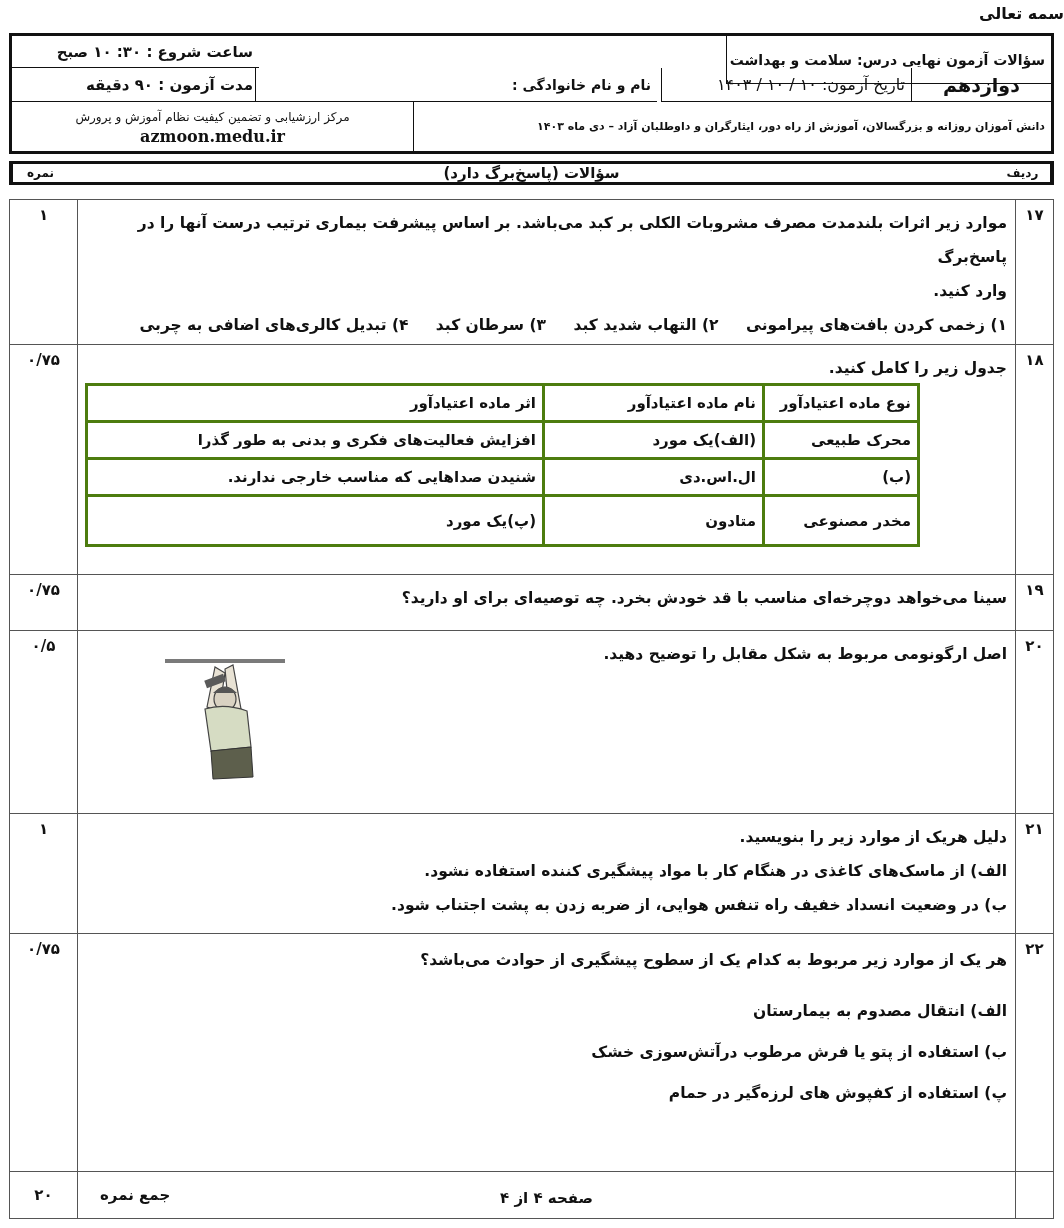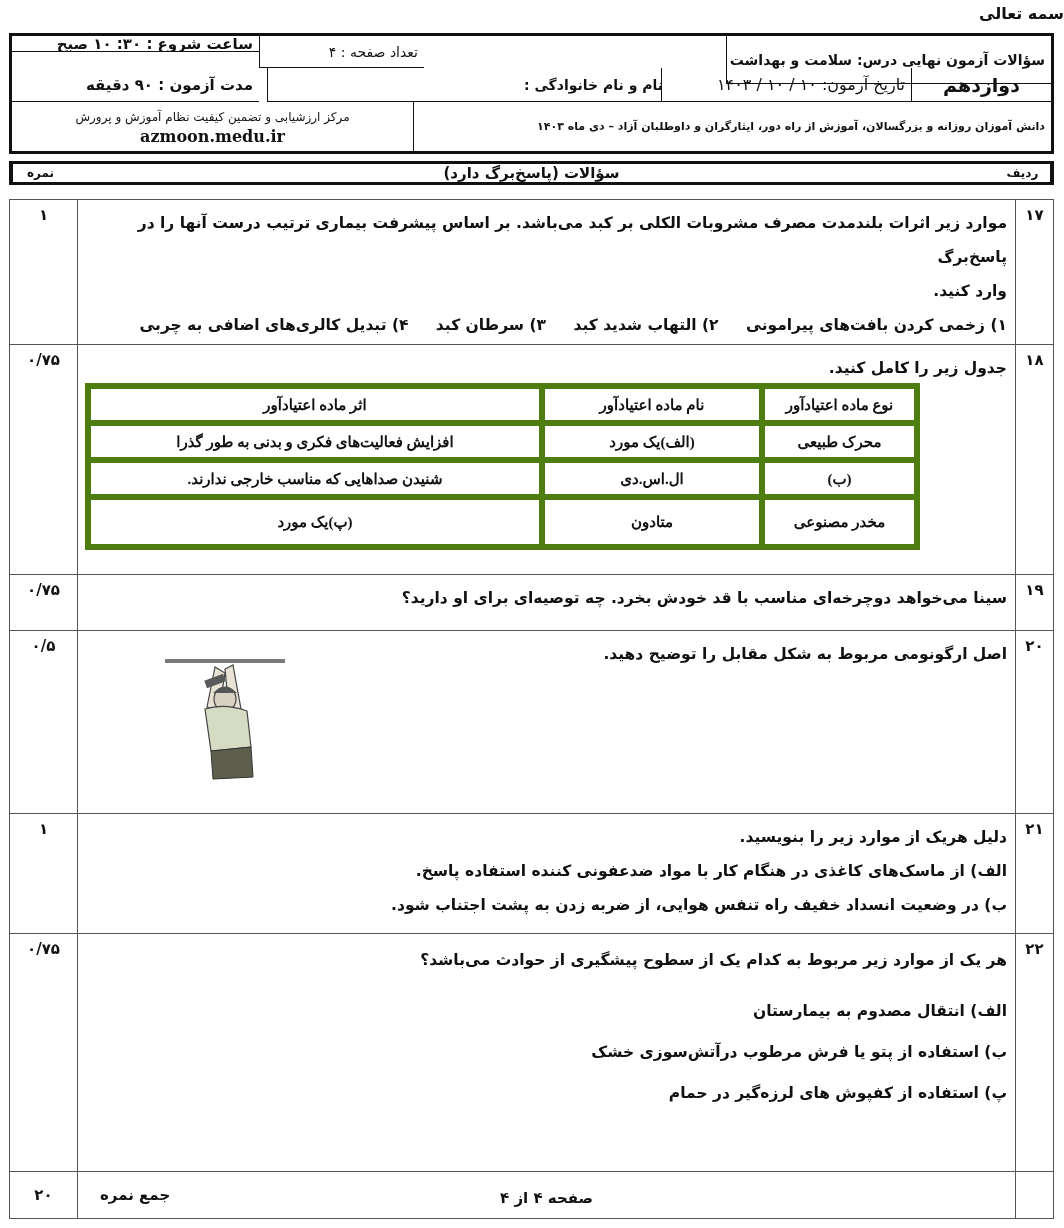--- a/index.html
+++ b/index.html
@@ -63,44 +63,43 @@
       font-size: 15.5px; font-weight: bold; line-height: 34px;
     }
     .qbody .line { display: block; }
     .opts span { margin-left: 22px; }
     
     .inner {
       position: absolute; top: 38px; right: 95px; width: 835px;
       border-collapse: collapse; font-size: 15px; font-weight: bold;
     }
     .inner td {
-      border: 6px solid #4d7c0f; text-align: center; height: 37px; padding: 0 6px; line-height: 20px; font-family: Liberation Serif, serif;
+      border: 3px solid #4d7c0f; text-align: right; height: 37px; padding: 0 6px; line-height: 20px;
     }
     .inner tr.tall td { height: 50px; }
     .figure { position: absolute; left: 145px; top: 28px; width: 130px; height: 130px; }
     .footer-row .qbody { display: flex; align-items: center; justify-content: center; font-size: 15px; }
     .footer-label {
       position: absolute; left: 90px; top: 0; height: 100%; display: flex; align-items: center;
       font-size: 15px; font-weight: bold;
     }
   </style>
 </head>
 <body>
 
 <div class="abs bismillah">باسمه تعالی</div>
 
 <div class="abs hdr">
 
   <div class="hcell" style="right:0; top:0; width:325px; height:48px;">سؤالات آزمون نهایی درس: سلامت و بهداشت</div>
-  <div class="hcell" style="right:627px; top:0; width:165px; height:32px; justify-content:flex-start; font-weight:normal;">تعداد صفحه : ۴</div>
-  <div class="hcell noleft" style="right:792px; top:0; width:247px; height:16px; font-size:15px;">ساعت شروع : ۳۰: ۱۰ صبح</div>
+  <div class="hcell noleft" style="right:792px; top:0; width:247px; height:32px; font-size:15px;">ساعت شروع : ۳۰: ۱۰ صبح</div>
 
   <div class="hcell" style="right:0; top:32px; width:140px; height:34px; font-size:19px; justify-content:center;">دوازدهم</div>
   <div class="hcell" style="right:140px; top:32px; width:250px; height:34px; font-weight:normal; font-size:16px;">تاریخ آزمون: ۱۰ / ۱۰ / ۱۴۰۳</div>
-  <div class="hcell" style="right:382px; top:32px; width:402px; height:34px;">نام و نام خانوادگی :</div>
+  <div class="hcell" style="right:394px; top:32px; width:402px; height:34px;">نام و نام خانوادگی :</div>
   <div class="hcell noleft" style="right:792px; top:32px; width:247px; height:34px; font-size:15px;">مدت آزمون : ۹۰ دقیقه</div>
 
   <div class="hcell nobottom" style="right:0; top:66px; width:638px; height:49px; font-size:11px;">دانش آموزان روزانه و بزرگسالان، آموزش از راه دور، ایثارگران و داوطلبان آزاد –  دی ماه ۱۴۰۳</div>
   <div class="hcell noleft nobottom" style="right:638px; top:66px; width:401px; height:49px; flex-direction:column; justify-content:center; font-weight:normal; line-height:19px;">
     <span style="font-size:12px;">مرکز ارزشیابی و تضمین کیفیت نظام آموزش و پرورش</span>
     <span style="font-family:'DejaVu Serif','Liberation Serif',serif; font-weight:bold; font-size:16px; direction:ltr;">azmoon.medu.ir</span>
   </div>
 </div>
 
 <div class="abs qbar">
@@ -188,21 +187,21 @@
         <path d="M56 92 L96 88 L98 118 L58 120 Z" fill="#5d5f4c" stroke="#333" stroke-width="1"></path>
       </svg>
     </div>
     <div class="qscore">۰/۵</div>
   </div>
 
   <div class="qrow" style="top:614px; height:120px;">
     <div class="qnum">۲۱</div>
     <div class="qbody">
       <span class="line">دلیل هریک از موارد زیر را بنویسید.</span>
-      <span class="line">الف) از ماسک‌های کاغذی در هنگام کار با مواد ضدعفونی کننده استفاده پاسخ.</span>
+      <span class="line">الف) از ماسک‌های کاغذی در هنگام کار با مواد پیشگیری کننده استفاده نشود.</span>
       <span class="line">ب) در وضعیت انسداد خفیف راه تنفس هوایی، از ضربه زدن به پشت اجتناب شود.</span>
     </div>
     <div class="qscore">۱</div>
   </div>
 
   <div class="qrow" style="top:734px; height:238px;">
     <div class="qnum">۲۲</div>
     <div class="qbody" style="line-height:41px;">
       <span class="line" style="margin-bottom:10px;">هر یک از موارد زیر مربوط به کدام یک از سطوح پیشگیری از حوادث می‌باشد؟</span>
       <span class="line">الف) انتقال مصدوم به بیمارستان</span>

